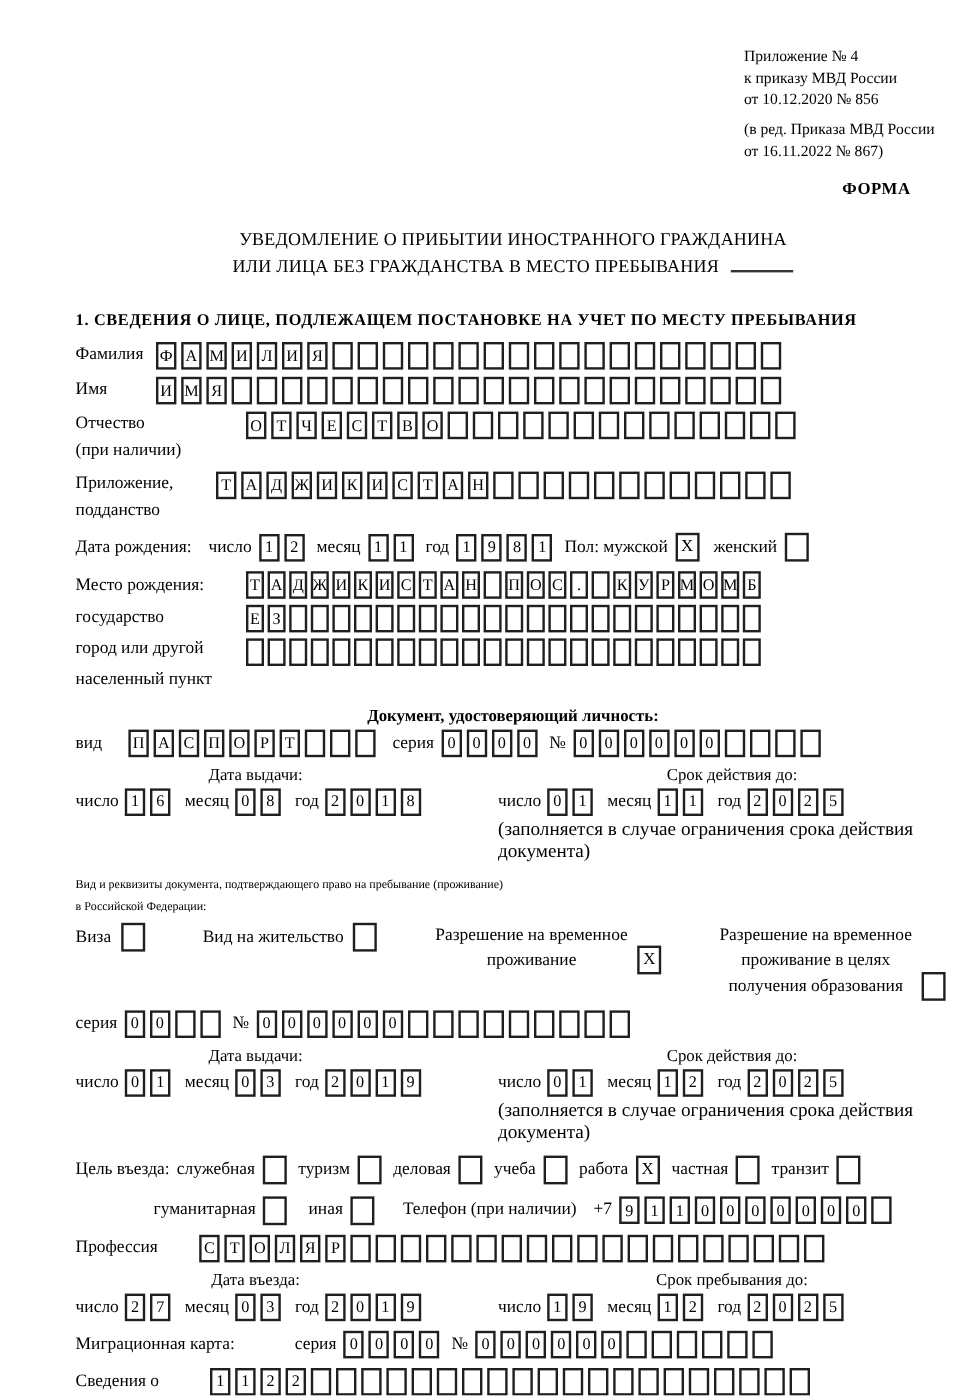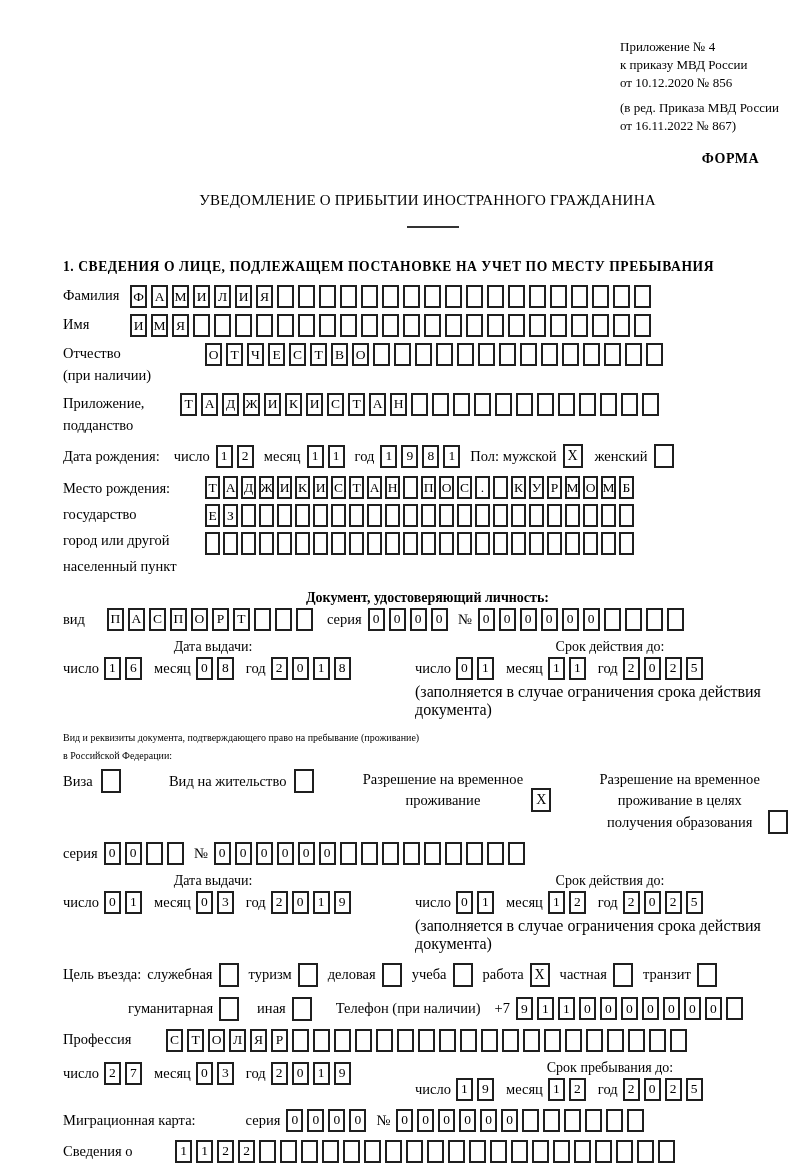--- a/index.html
+++ b/index.html
@@ -90,21 +90,21 @@
     <div>к приказу МВД России</div>
     <div>от 10.12.2020 № 856</div>
     <div class="rev">(в ред. Приказа МВД России</div>
     <div>от 16.11.2022 № 867)</div>
   </div>
   <div class="forma">ФОРМА</div>
 
   <div class="title">
     <div>УВЕДОМЛЕНИЕ О ПРИБЫТИИ ИНОСТРАННОГО ГРАЖДАНИНА</div>
     <div>
-      <span class="blank-line"></span>
+      <span>ИЛИ ЛИЦА БЕЗ ГРАЖДАНСТВА В МЕСТО ПРЕБЫВАНИЯ</span><span class="blank-line"></span>
     </div>
   </div>
 
   <div class="sec-head">1. СВЕДЕНИЯ О ЛИЦЕ, ПОДЛЕЖАЩЕМ ПОСТАНОВКЕ НА УЧЕТ ПО МЕСТУ ПРЕБЫВАНИЯ</div>
 
   <div class="frow mt10">
     <div class="flabel" style="width:67px">Фамилия</div>
     <div class="cells">
         <div class="cell">Ф</div>
         <div class="cell">А</div>
@@ -601,20 +601,21 @@
         <div class="cell"></div>
         <div class="cell"></div>
         <div class="cell"></div>
         <div class="cell"></div>
         <div class="cell"></div>
       </div>
   </div>
 
   <div class="date-block">
     <div class="date-half-l">
+      <div class="date-head">Дата въезда:</div>
       <div class="date-row">
         <span>число</span>
         <span class="cells">
             <div class="cell">2</div>
             <div class="cell">7</div>
           </span>
         <span>месяц</span>
         <span class="cells">
             <div class="cell">0</div>
             <div class="cell">3</div>

